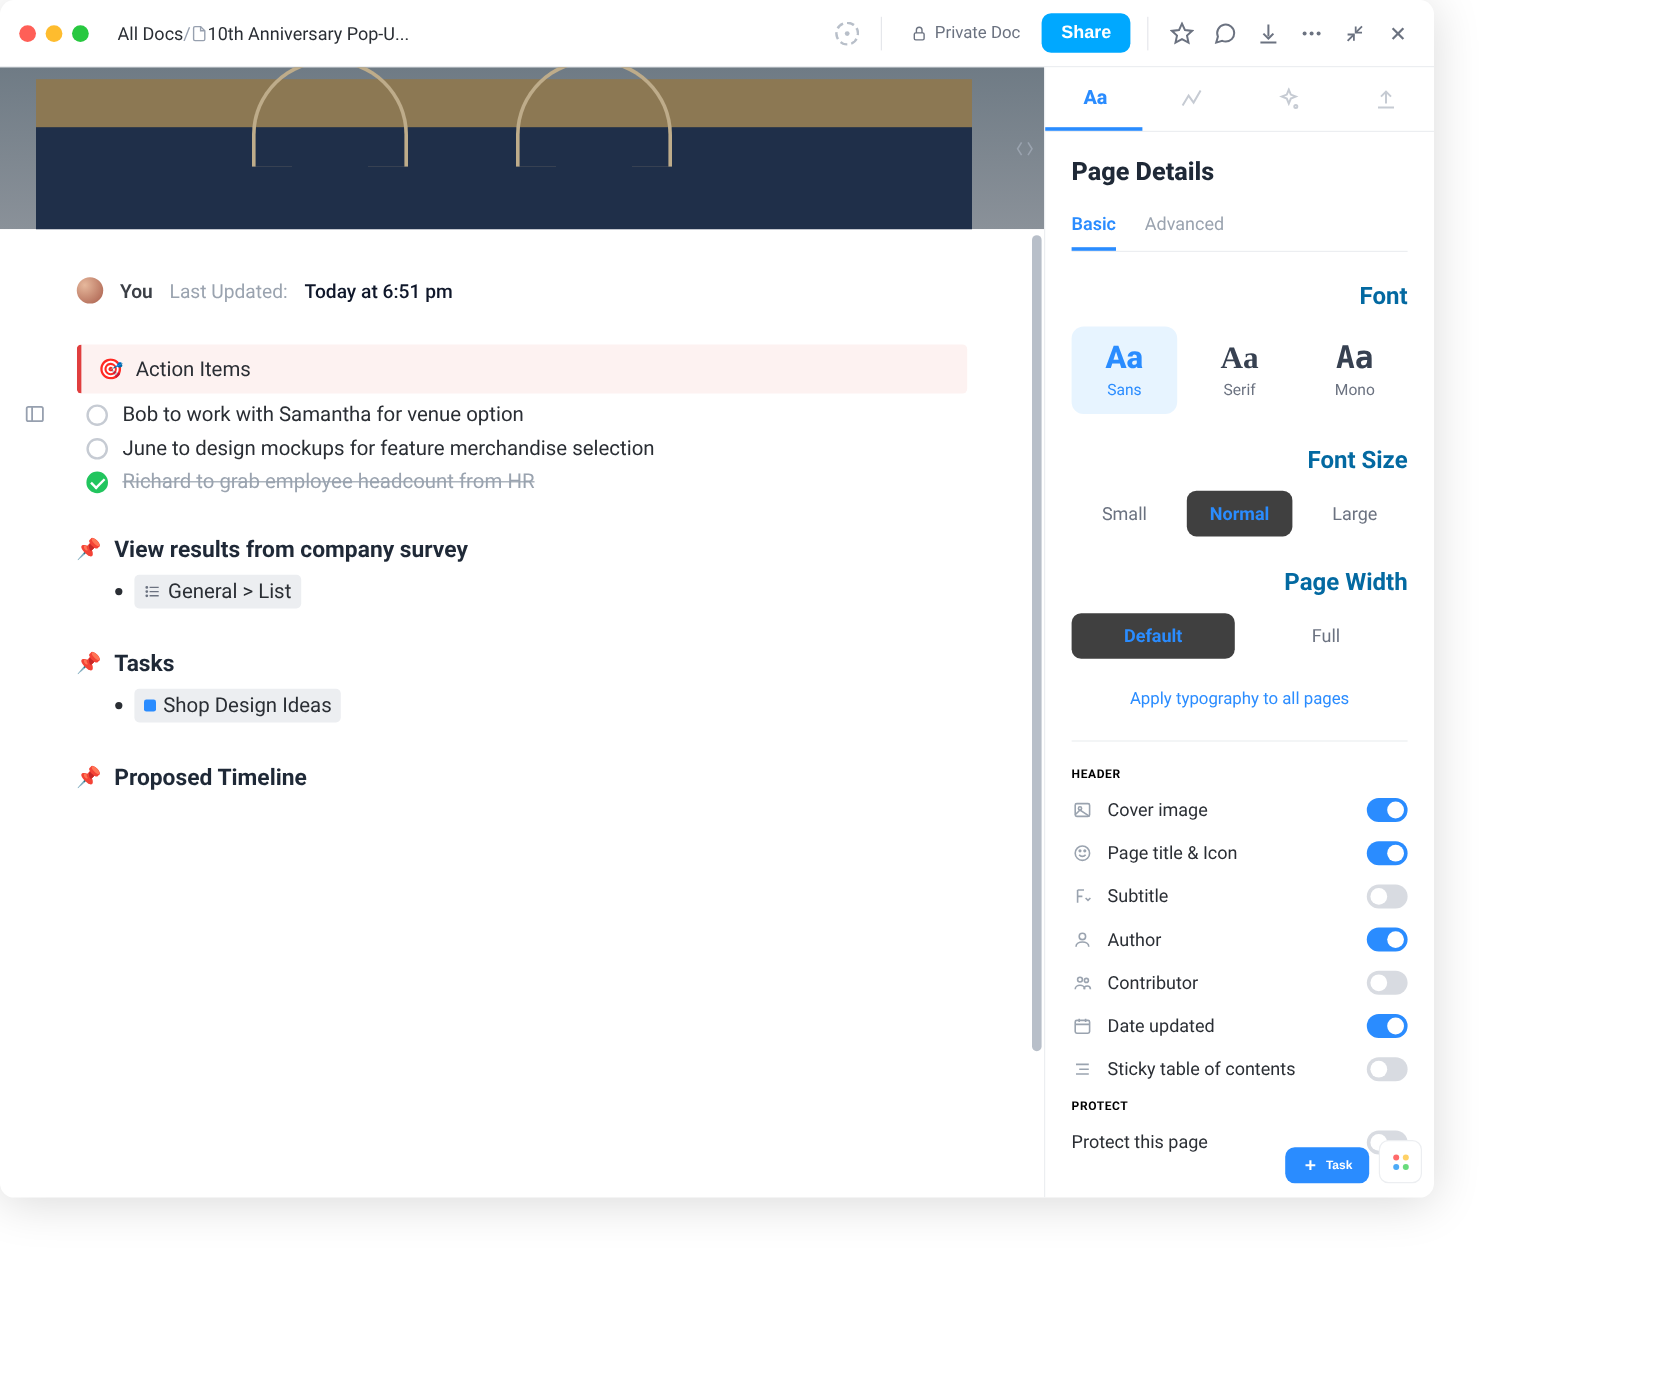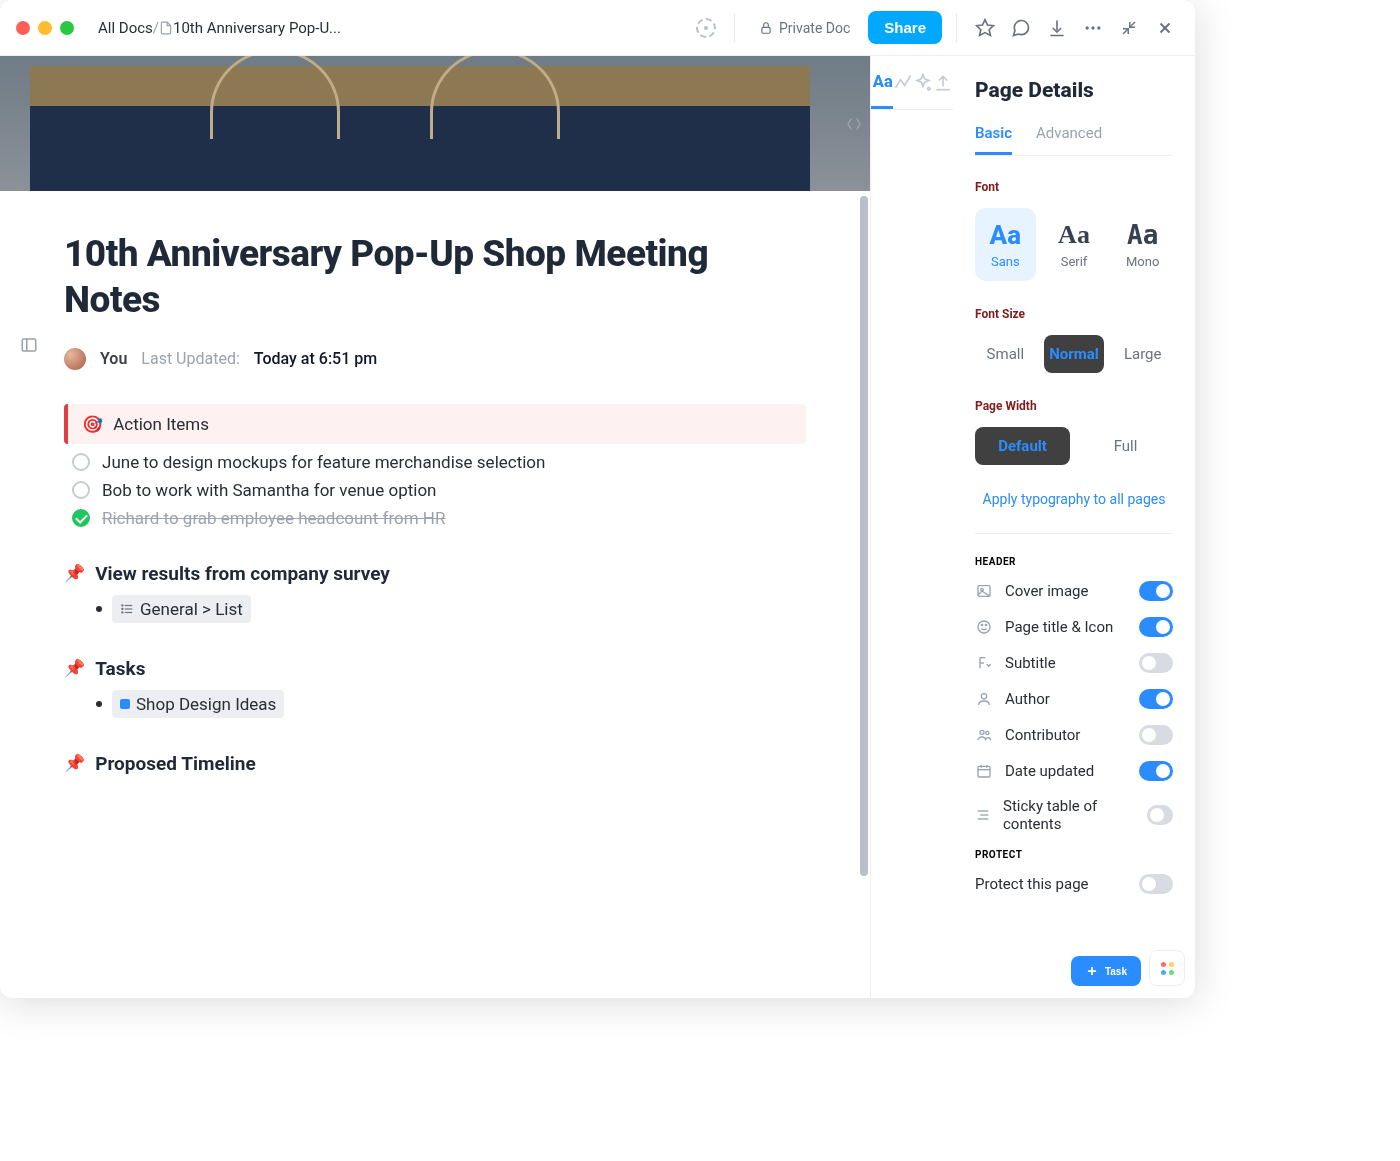--- a/index.html
+++ b/index.html
@@ -58,30 +58,30 @@
 .h2 { font-size: 26px; font-weight: 800; color: #1f2937; margin-bottom: 14px; }
 .pin-row { display: flex; align-items: center; gap: 10px; font-size: 19px; font-weight: 700; color: #1f2937; margin-bottom: 10px; }
 .pin { font-size: 17px; }
 .bullet-indent { margin-left: 32px; display: flex; align-items: center; gap: 10px; font-size: 17px; color: #2a2e34; margin-bottom: 34px; }
 .bullet-dot { width: 6px; height: 6px; background: #2a2e34; border-radius: 50%; }
 .chip { background: #eceef1; padding: 4px 8px; border-radius: 4px; display: inline-flex; align-items: center; gap: 6px; }
 .chip .listicon { color: #6b7280; }
 .chip .sq-blue { width: 10px; height: 10px; background: #2a8cff; border-radius: 2px; }
 
 
-.panel { width: 325px; border-left: 1px solid #eceef1; display: flex; flex-direction: row; }
+.panel { width: 325px; border-left: 1px solid #eceef1; display: flex; flex-direction: column; }
 .panel-tabs { display: flex; height: 54px; border-bottom: 1px solid #eceef1; }
 .ptab { flex: 1; display: flex; align-items: center; justify-content: center; color: #c6cbd3; }
 .ptab.active { color: #2a8cff; border-bottom: 3px solid #2a8cff; }
 .panel-scroll { padding: 22px 22px 0 22px; overflow: auto; flex: 1; position: relative; }
 .panel-h1 { font-size: 21px; font-weight: 800; color: #1f2937; margin-bottom: 22px; }
 .panel-htabs { display: flex; gap: 24px; border-bottom: 1px solid #eceef1; margin-bottom: 24px; }
 .phtab { padding-bottom: 10px; font-size: 15px; color: #9aa3af; }
 .phtab.active { color: #2a8cff; border-bottom: 3px solid #2a8cff; font-weight: 600; }
-.section-label { font-size: 12px; font-weight: 700; color: #7f1d1d; margin-bottom: 14px; }
+.section-label { font-size: 20px; font-weight: 700; color: #0369a1; margin-bottom: 14px; text-align: right; }
 .font-row, .seg-row { display: flex; gap: 8px; margin-bottom: 26px; }
 .font-card { flex: 1; display: flex; flex-direction: column; align-items: center; gap: 4px; padding: 12px 0; border-radius: 10px; color: #6b7280; cursor: pointer; }
 .font-card.active { background: #e7f4ff; color: #2a8cff; }
 .font-card .aa { font-size: 26px; font-weight: 800; }
 .font-card.serif .aa { font-family: Georgia, serif; color: #374151; }
 .font-card.mono .aa { font-family: Menlo, monospace; color: #374151; }
 .font-card .lbl { font-size: 13px; }
 .seg { flex: 1; text-align: center; padding: 10px 0; border-radius: 8px; color: #6b7280; font-size: 15px; cursor: pointer; }
 .seg.active { background: #404040; color: #2a8cff; font-weight: 700; }
 .apply-link { color: #2a8cff; font-size: 14px; text-align: center; display: block; margin-bottom: 26px; }
@@ -200,42 +200,41 @@
       <div class="sidebar-toggle">
         <svg width="18" height="18" viewBox="0 0 24 24" fill="none" stroke="currentColor" stroke-width="2">
             <rect x="3" y="4" width="18" height="16" rx="2"></rect>
             <path d="M9 4v16"></path>
           </svg>
       </div>
 
       <div class="scrollbar"></div>
 
       <div class="doc-body">
-        <h1 class="page-title">10th Anniversary Pop-Up Shop Meeting Notes</h1>
 
         <div class="meta">
           <div class="avatar"></div>
           <span class="you">You</span>
           <span class="lu-label">Last Updated:</span>
           <span class="lu-val">Today at 6:51 pm</span>
         </div>
 
         <div class="callout">
           <span class="emoji">🎯</span>
           <span>Action Items</span>
         </div>
 
         <div class="checklist">
           <div class="check-row">
             <div class="checkbox"></div>
-            <span>June to design mockups for feature merchandise selection</span>
+            <span>Bob to work with Samantha for venue option</span>
           </div>
           <div class="check-row">
             <div class="checkbox"></div>
-            <span>Bob to work with Samantha for venue option</span>
+            <span>June to design mockups for feature merchandise selection</span>
           </div>
           <div class="check-row done">
             <div class="checkbox done"></div>
             <span>Richard to grab employee headcount from HR</span>
           </div>
         </div>
 
 
         <div class="pin-row">
           <span class="pin">📌</span>

